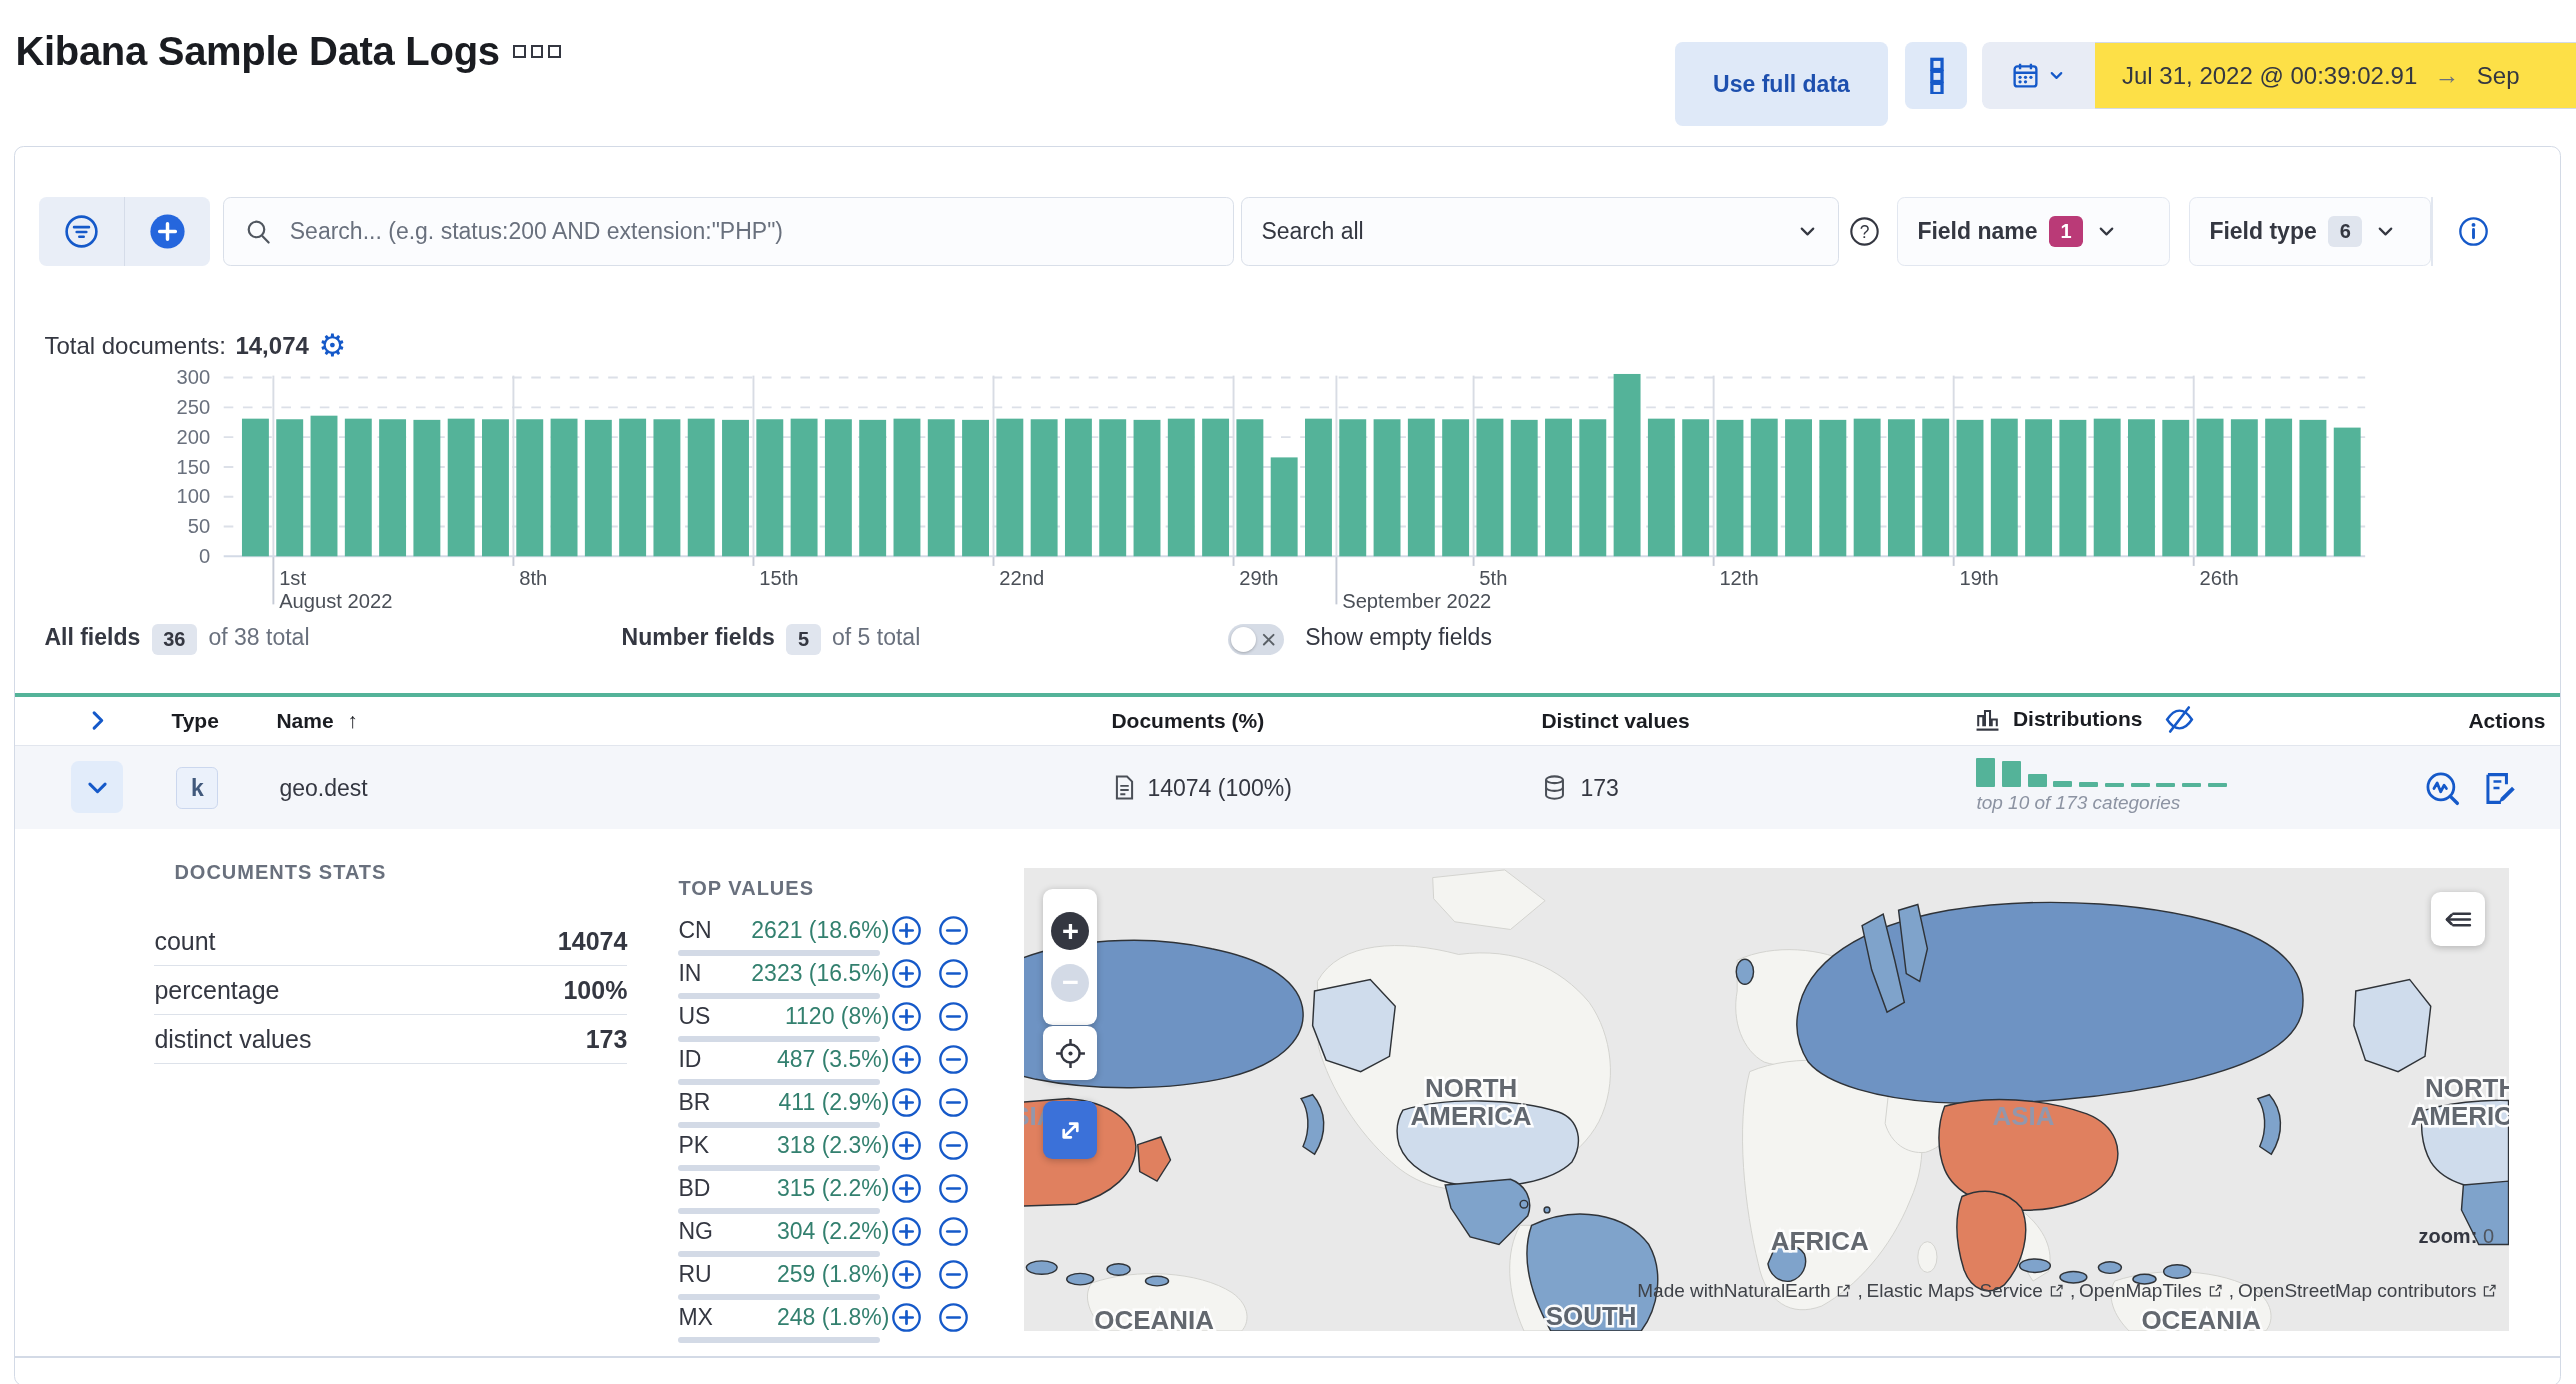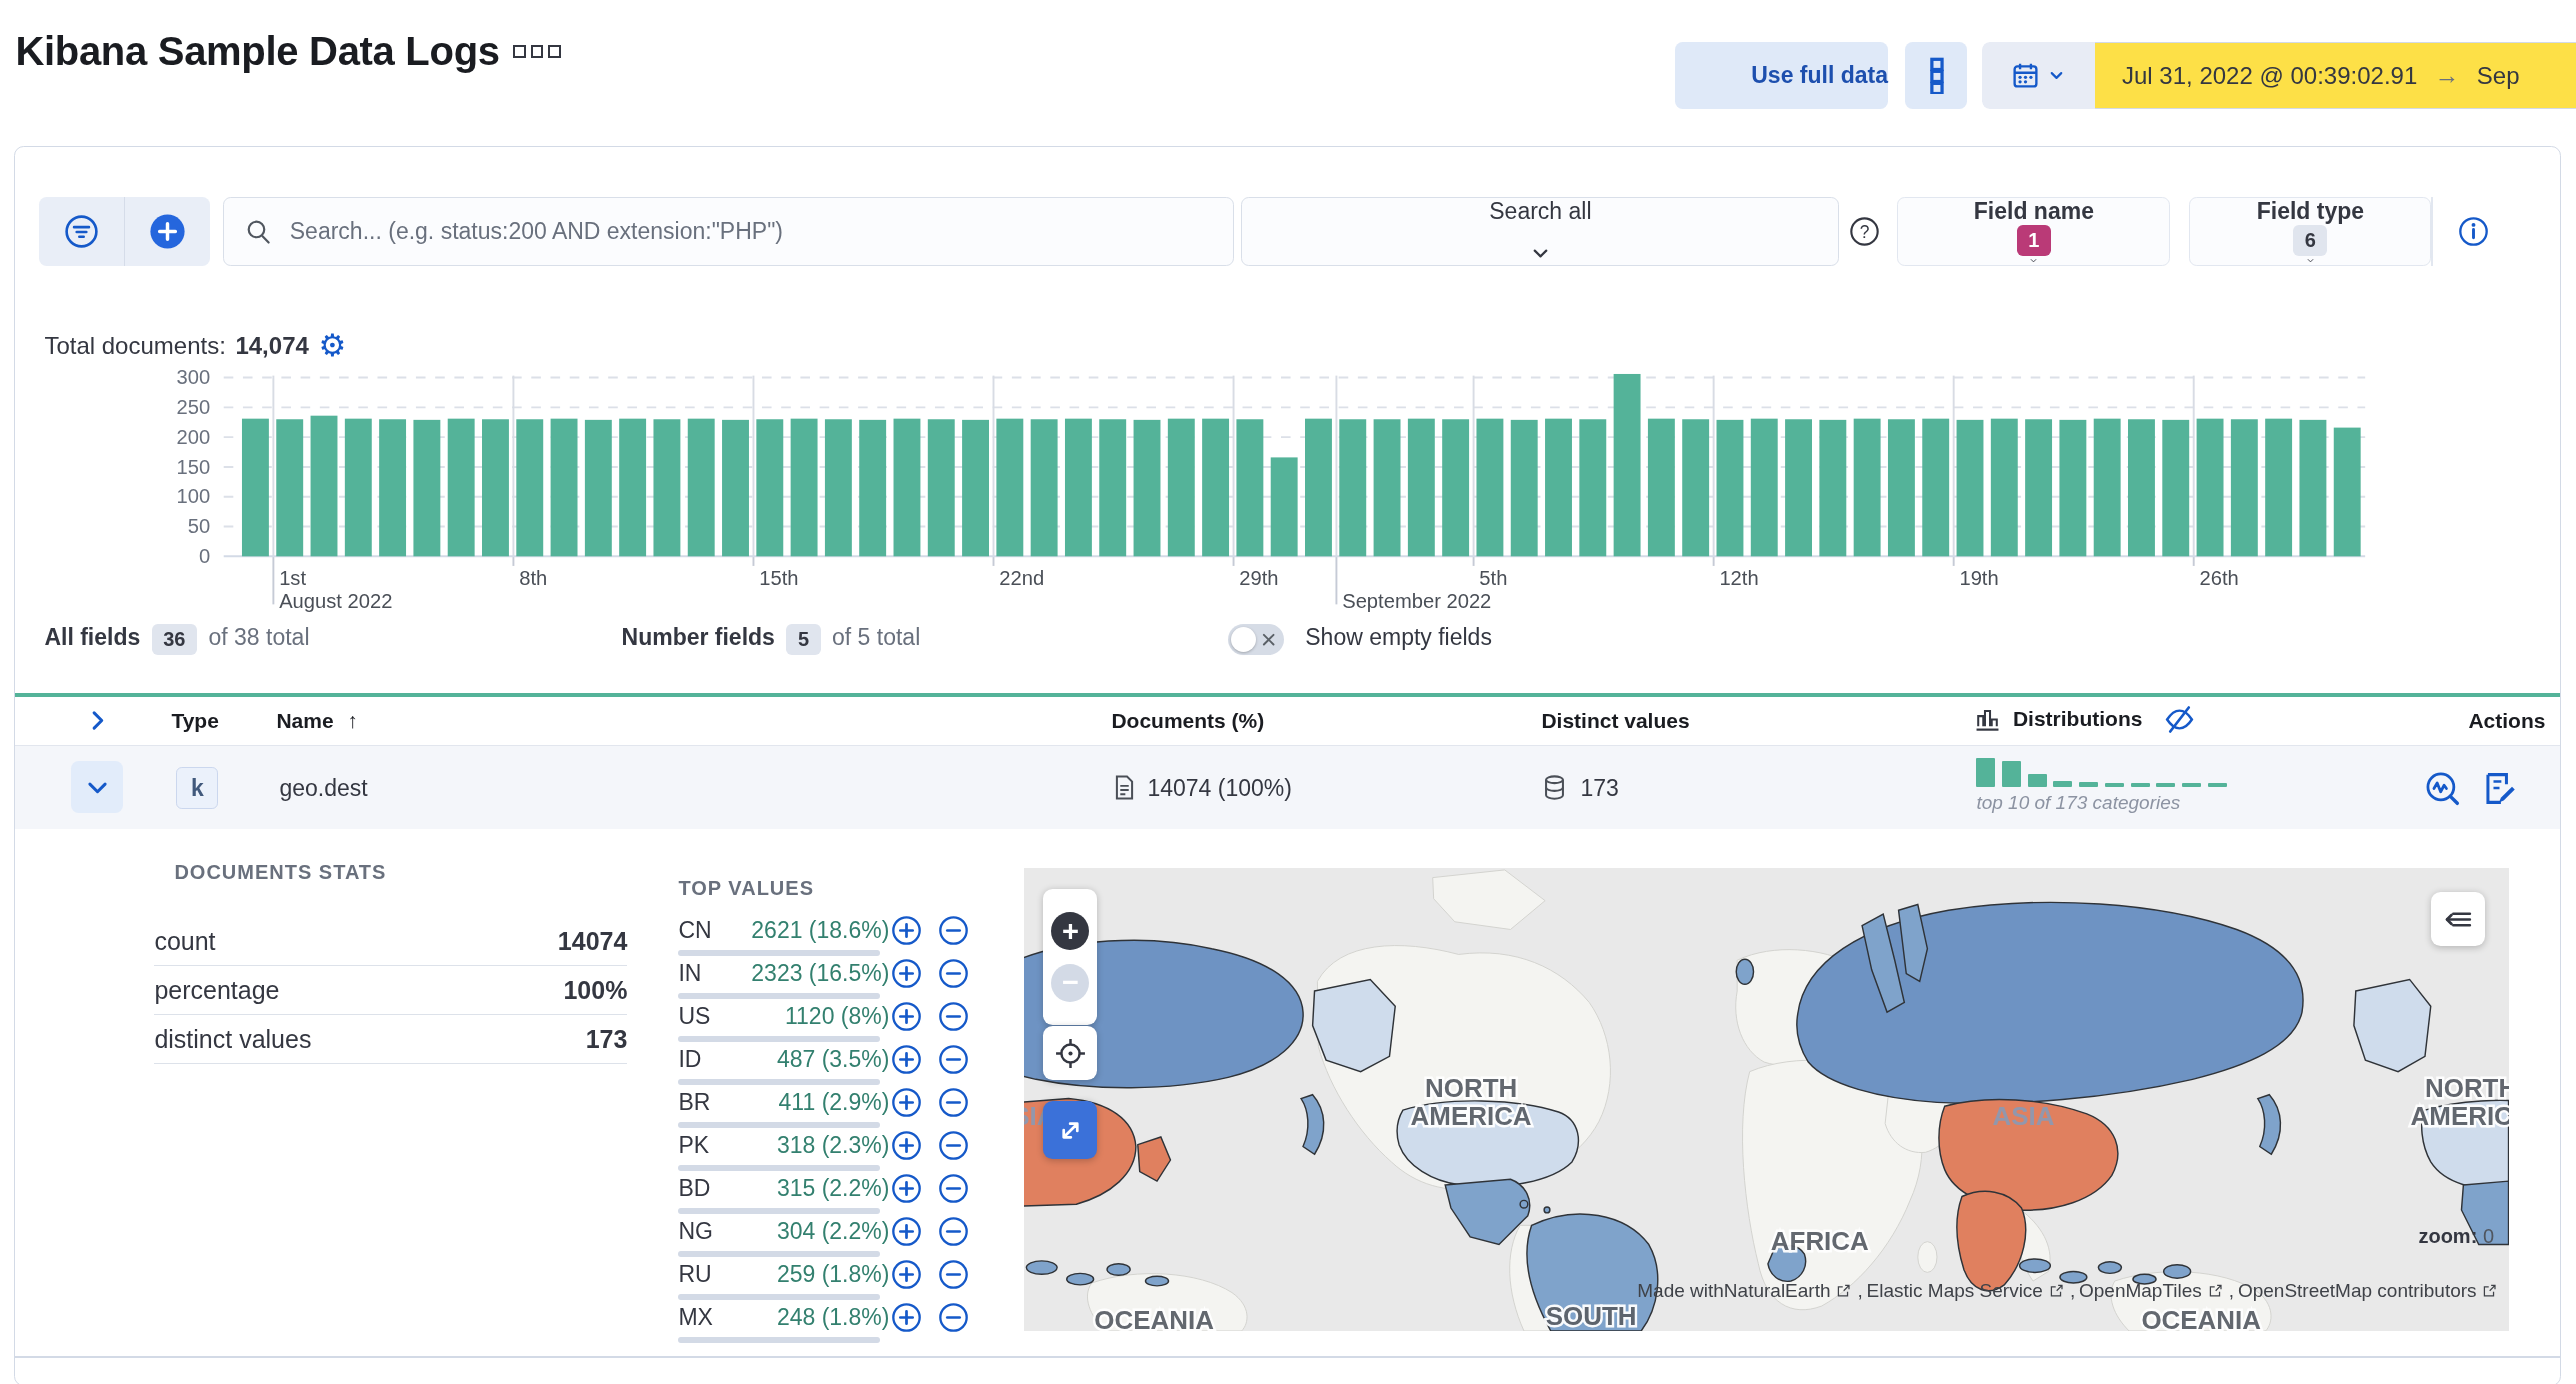--- a/index.html
+++ b/index.html
@@ -20,21 +20,21 @@
   
   #panel{position:absolute;left:14.4px;top:146px;width:2545px;height:1238px;border:1.9px solid #D3DAE6;border-radius:9.6px;background:#fff;}
 
   
   .icongroup{background:#E9EEF7;border-radius:7.7px;display:flex;height:69px;overflow:hidden;}
   .icongroup .half{width:85px;display:flex;align-items:center;justify-content:center;cursor:pointer;}
   .icongroup .half+.half{border-left:1.9px solid #D5DCE9;}
   .inputbox{background:#FBFCFE;border:1.9px solid #D9DFE9;border-radius:7.7px;height:69px;display:flex;align-items:center;padding:0 21px;box-sizing:border-box;}
   .inputbox input{border:none;outline:none;background:transparent;font-size:23px;flex:1;margin-left:15.4px;color:#343741;font-family:"Liberation Sans",sans-serif;}
   .inputbox input::placeholder{color:#69707D;}
-  .selectbox{background:#FBFCFE;border:1.9px solid #D9DFE9;border-radius:7.7px;height:69px;display:flex;align-items:center;padding:0 19px;box-sizing:border-box;font-size:23px;cursor:pointer;flex-direction:column;}
+  .selectbox{background:#FBFCFE;border:1.9px solid #D9DFE9;border-radius:7.7px;height:69px;display:flex;align-items:center;padding:0 19px;box-sizing:border-box;font-size:23px;cursor:pointer;}
   .selectbox .grow{flex:1;}
   .badge-pink{background:#BA3A77;color:#fff;font-weight:700;font-size:20px;border-radius:5.8px;padding:3.8px 11.5px;margin:0 11.5px;}
   .badge-gray{background:#E0E5EE;color:#343741;font-weight:700;font-size:20px;border-radius:5.8px;padding:3.8px 11.5px;margin:0 11.5px;}
   .fw600{font-weight:700;}
 
   .totaldocs{font-size:24px;display:flex;align-items:center;gap:9.6px;}
   .totaldocs b{font-weight:800;}
   .gear{color:#1559C9;font-size:31px;line-height:1;cursor:pointer;}
 
   
@@ -89,21 +89,21 @@
 
   <div class="abs" style="left:15.4px;top:29px;display:flex;align-items:center;">
     <span class="page-title">Kibana Sample Data Logs</span>
     <span class="crumb-dots">
         <i></i>
         <i></i>
         <i></i>
       </span>
   </div>
 
-  <div class="abs btn-soft" style="left:1675px;top:42px;width:213px;height:67px;justify-content:flex-end;">
+  <div class="abs btn-soft" style="left:1675px;top:42px;width:213px;height:84px;">
     <span class="lbl">Use full data</span>
   </div>
 
   <div class="abs btn-soft" style="left:1905px;top:42px;width:62px;height:67px;">
     <svg width="25" height="37" viewBox="0 0 10 16">
       <rect x="3" y="1" width="4.4" height="4.4" fill="none" stroke="#1559C9" stroke-width="1.4"></rect>
       <rect x="3" y="6.2" width="4.4" height="4.4" fill="none" stroke="#1559C9" stroke-width="1.4"></rect>
       <rect x="3" y="11.4" width="4.4" height="4.4" fill="none" stroke="#1559C9" stroke-width="1.4"></rect>
     </svg>
   </div>

